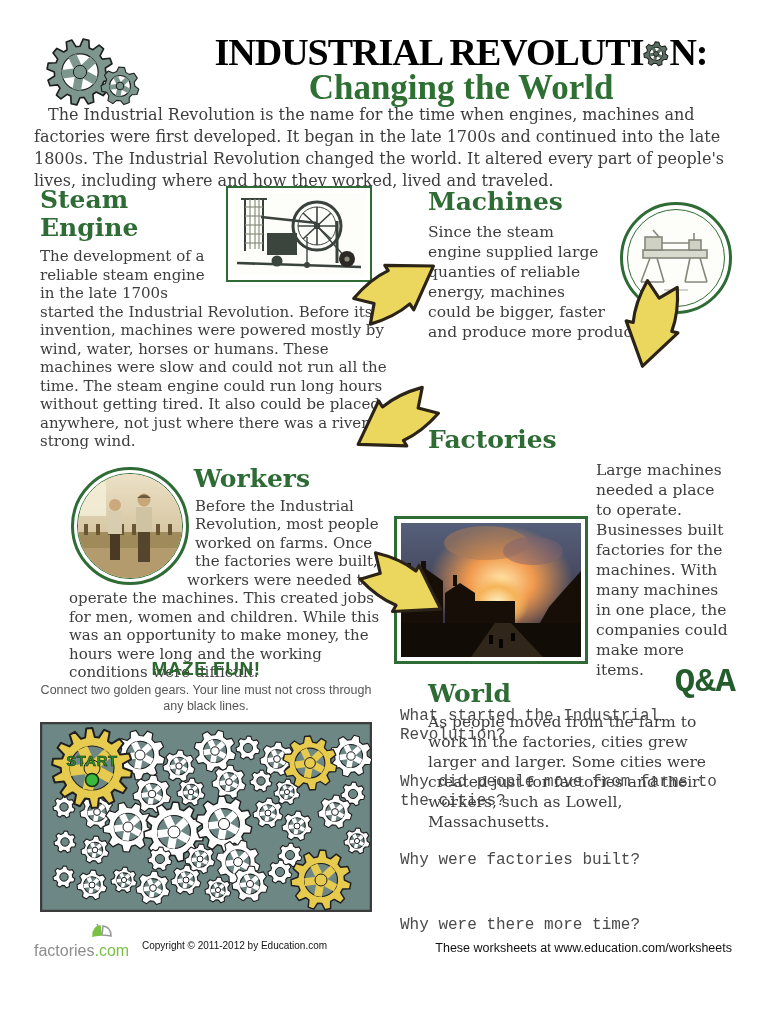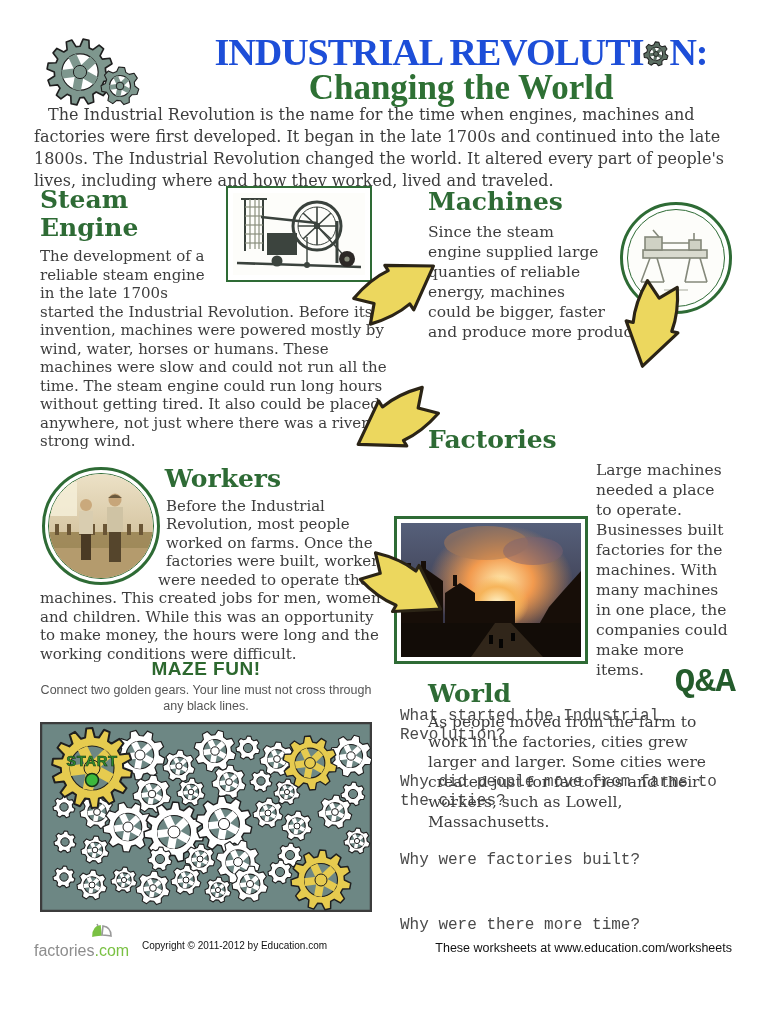--- a/index.html
+++ b/index.html
@@ -6,21 +6,21 @@
   html,body { background:#ffffff; }
   #page {
     position:relative; width:768px; height:1024px; background:#ffffff;
     font-family:"DejaVu Serif", serif; overflow:hidden;
   }
   .abs { position:absolute; }
 
   
   #title-block { left:178px; top:32px; width:566px; text-align:center; }
   #title-line1 {
-    font-family:"Liberation Serif", serif; font-weight:bold; color:#1d4ed8;
+    font-family:"Liberation Serif", serif; font-weight:bold; color:#000000;
     font-size:38px; letter-spacing:-1px; line-height:40px; white-space:nowrap;
   }
   #title-gear { display:inline-block; width:28px; height:28px; vertical-align:-3px; margin:0 -1px; }
   #title-line2 {
     font-family:"Liberation Serif", serif; font-weight:bold; color:#2e7034;
     font-size:35px; line-height:36px; margin-top:-2px;
   }
   #intro {
     left:34px; top:104px; width:706px; font-size:16px; line-height:22px;
     color:#3d3d3d; text-indent:14px;
@@ -36,21 +36,21 @@
   #col-left p  { font-size:15px;   line-height:18.5px; color:#3d3d3d; }
   #col-right p { font-size:15.5px; line-height:20px;   color:#3d3d3d; }
 
   #steam-frame {
     float:right; width:146px; height:96px; margin:0 20px 6px 8px;
     border:2px solid #2e6b35; background:#ffffff; padding:5px;
   }
   #steam-frame svg { width:100%; height:100%; display:block; background:#fdfdfa; }
   #steam-heading { margin-bottom:5px; }
 
-  #workers-block { margin-top:14px; }
+  #workers-block { margin-top:14px;margin-left:29px; }
   #workers-circle {
     float:left; width:118px; height:118px; margin:2px 6px 4px 2px;
     border-radius:50%; border:3px solid #2e6b35; background:#fff; padding:3px;
     shape-outside:circle(50%); shape-margin:8px;
   }
   #workers-circle .inner {
     width:100%; height:100%; border-radius:50%; overflow:hidden; border:1.5px solid #2e6b35;
   }
   #workers-circle svg { width:100%; height:100%; display:block; }
   #workers-heading { margin-left:8px; margin-bottom:4px; }

